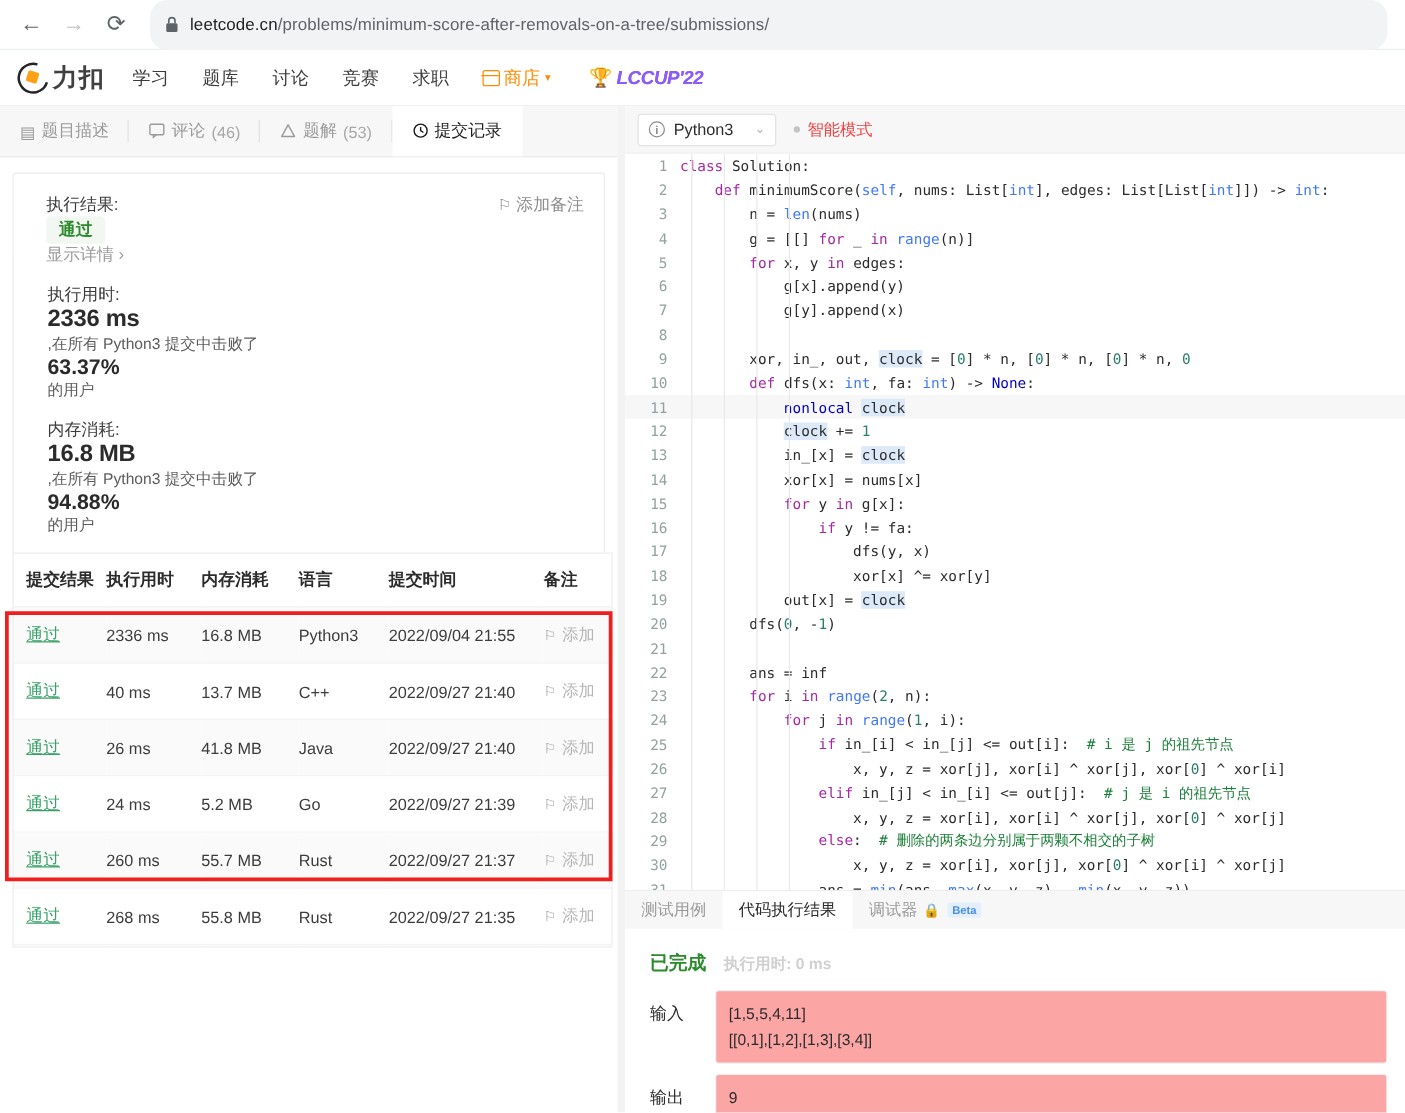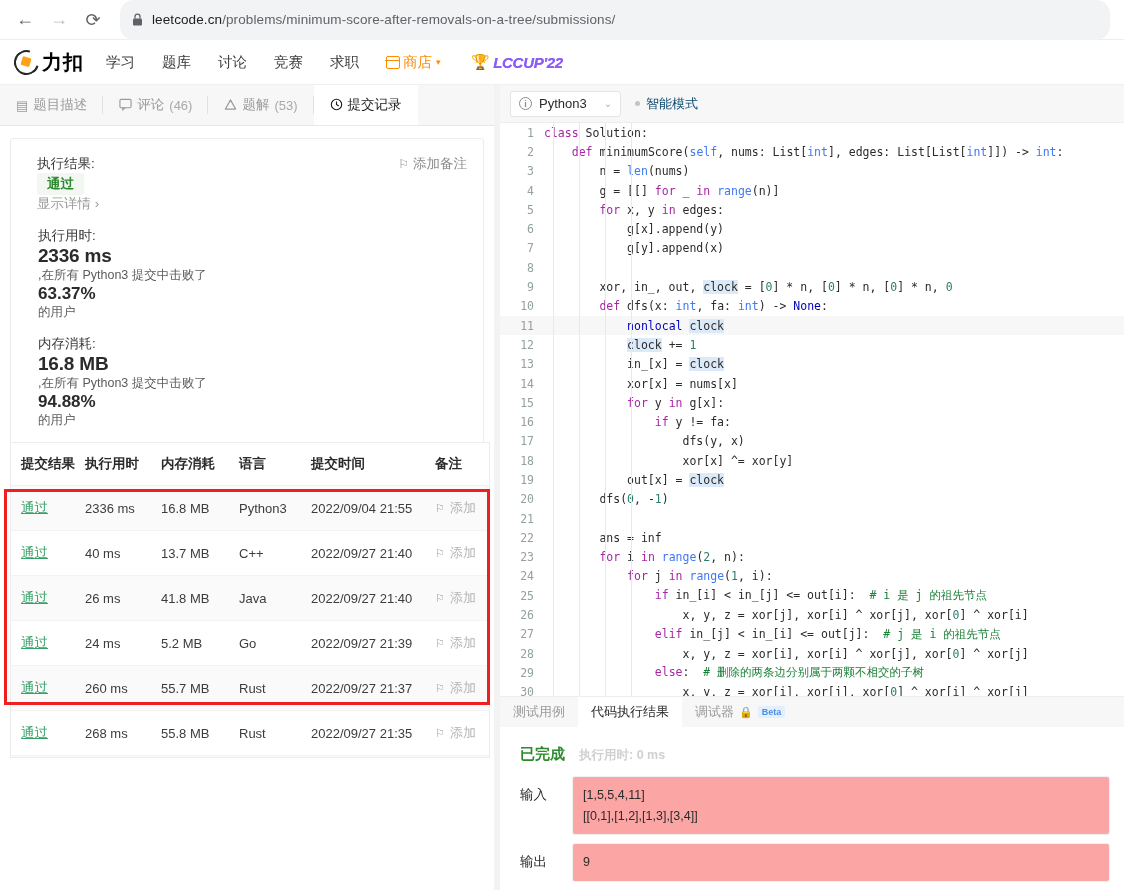--- a/index.html
+++ b/index.html
@@ -41,21 +41,21 @@
   .logo { display: flex; align-items: center; margin-right: 22px; }
   .logo-mark {
     width: 25px; height: 25px; border-radius: 50%;
     border: 2.5px solid #262626; border-right-color: transparent;
     position: relative; transform: rotate(-28deg); margin-right: 3px;
   }
   .logo-mark::after {
     content: ""; position: absolute; width: 9px; height: 9px; background: #ffa116;
     border-radius: 1.5px; left: 6px; top: 5px; transform: rotate(45deg);
   }
-  .logo-text { font-size: 20px; font-weight: 700; color: #000000; letter-spacing: 1px; }
+  .logo-text { font-size: 20px; font-weight: 700; color: #404040; letter-spacing: 1px; }
   .nav-item {
     font-size: 14.5px; color: #3c3c3c; margin-right: 27px; white-space: nowrap;
   }
   .nav-item.shop { color: #ff8c00; display: flex; align-items: center; gap: 3px; }
   .shop-icon {
     display: inline-block; width: 14px; height: 13px; border: 1.6px solid #ff8c00;
     border-radius: 2px; position: relative;
   }
   .shop-icon::before {
     content: ""; position: absolute; left: -1.6px; top: 3px; width: 14px; height: 1.6px; background: #ff8c00;
@@ -175,21 +175,21 @@
   .lang-select {
     background: #fff; border: 1px solid #e4e4e4; border-radius: 3px; height: 26px;
     display: flex; align-items: center; gap: 7px; padding: 0 8px; font-size: 13px; color: #2b2b2b;
   }
   .lang-select .chev { color: #b0b0b0; font-size: 10px; margin-left: 10px; }
   .info-ico {
     width: 13px; height: 13px; border: 1.2px solid #8c8c8c; border-radius: 50%;
     color: #8c8c8c; font-size: 9px; display: flex; align-items: center; justify-content: center;
     font-style: normal; font-weight: 700;
   }
-  .smart-mode { font-size: 13px; color: #0c4a6e; margin-left: 14px; display: flex; align-items: center; gap: 6px; }
+  .smart-mode { font-size: 13px; color: #ef4444; margin-left: 14px; display: flex; align-items: center; gap: 6px; }
   .dot-off { width: 5px; height: 5px; border-radius: 50%; background: #c4c4c4; }
 
   .code-area {
     position: absolute; top: 123px; left: 500px; width: 624px; height: 589px;
     background: #fff; overflow: hidden; font-family: "DejaVu Sans Mono", "Liberation Mono", monospace;
   }
   .code-line { display: flex; height: 19.3px; align-items: center; font-size: 11.5px; white-space: pre; }
   .code-line.hl { background: #f7f7f7; }
   .gutter {
     width: 44px; min-width: 44px; text-align: right; padding-right: 10px;
@@ -201,21 +201,21 @@
   .bi { color: #4078f2; }
   .num { color: #2a7d6b; }
   .cm { color: #1a7f37; }
   .fn { color: #2b2b2b; }
   .hlw { background: #dce9f9; }
 
   .vline { position: absolute; top: 0; width: 1px; background: #e9e9e9; height: 589px; }
 
   
   .bottom-panel {
-    position: absolute; top: 696px; left: 500px; width: 624px; height: 178px;
+    position: absolute; top: 712px; left: 500px; width: 624px; height: 178px;
     background: #fff; border-top: 1px solid #ededed;
   }
   .btabs { display: flex; align-items: stretch; height: 30px; background: #f7f7f7; }
   .btab {
     display: flex; align-items: center; gap: 5px; padding: 0 13px; font-size: 13px;
     color: #9a9a9a; background: transparent;
   }
   .btab.active { background: #fff; color: #2b2b2b; }
   .beta-badge {
     background: #e3effd; color: #4a90e2; font-size: 9px; padding: 1px 4px;

